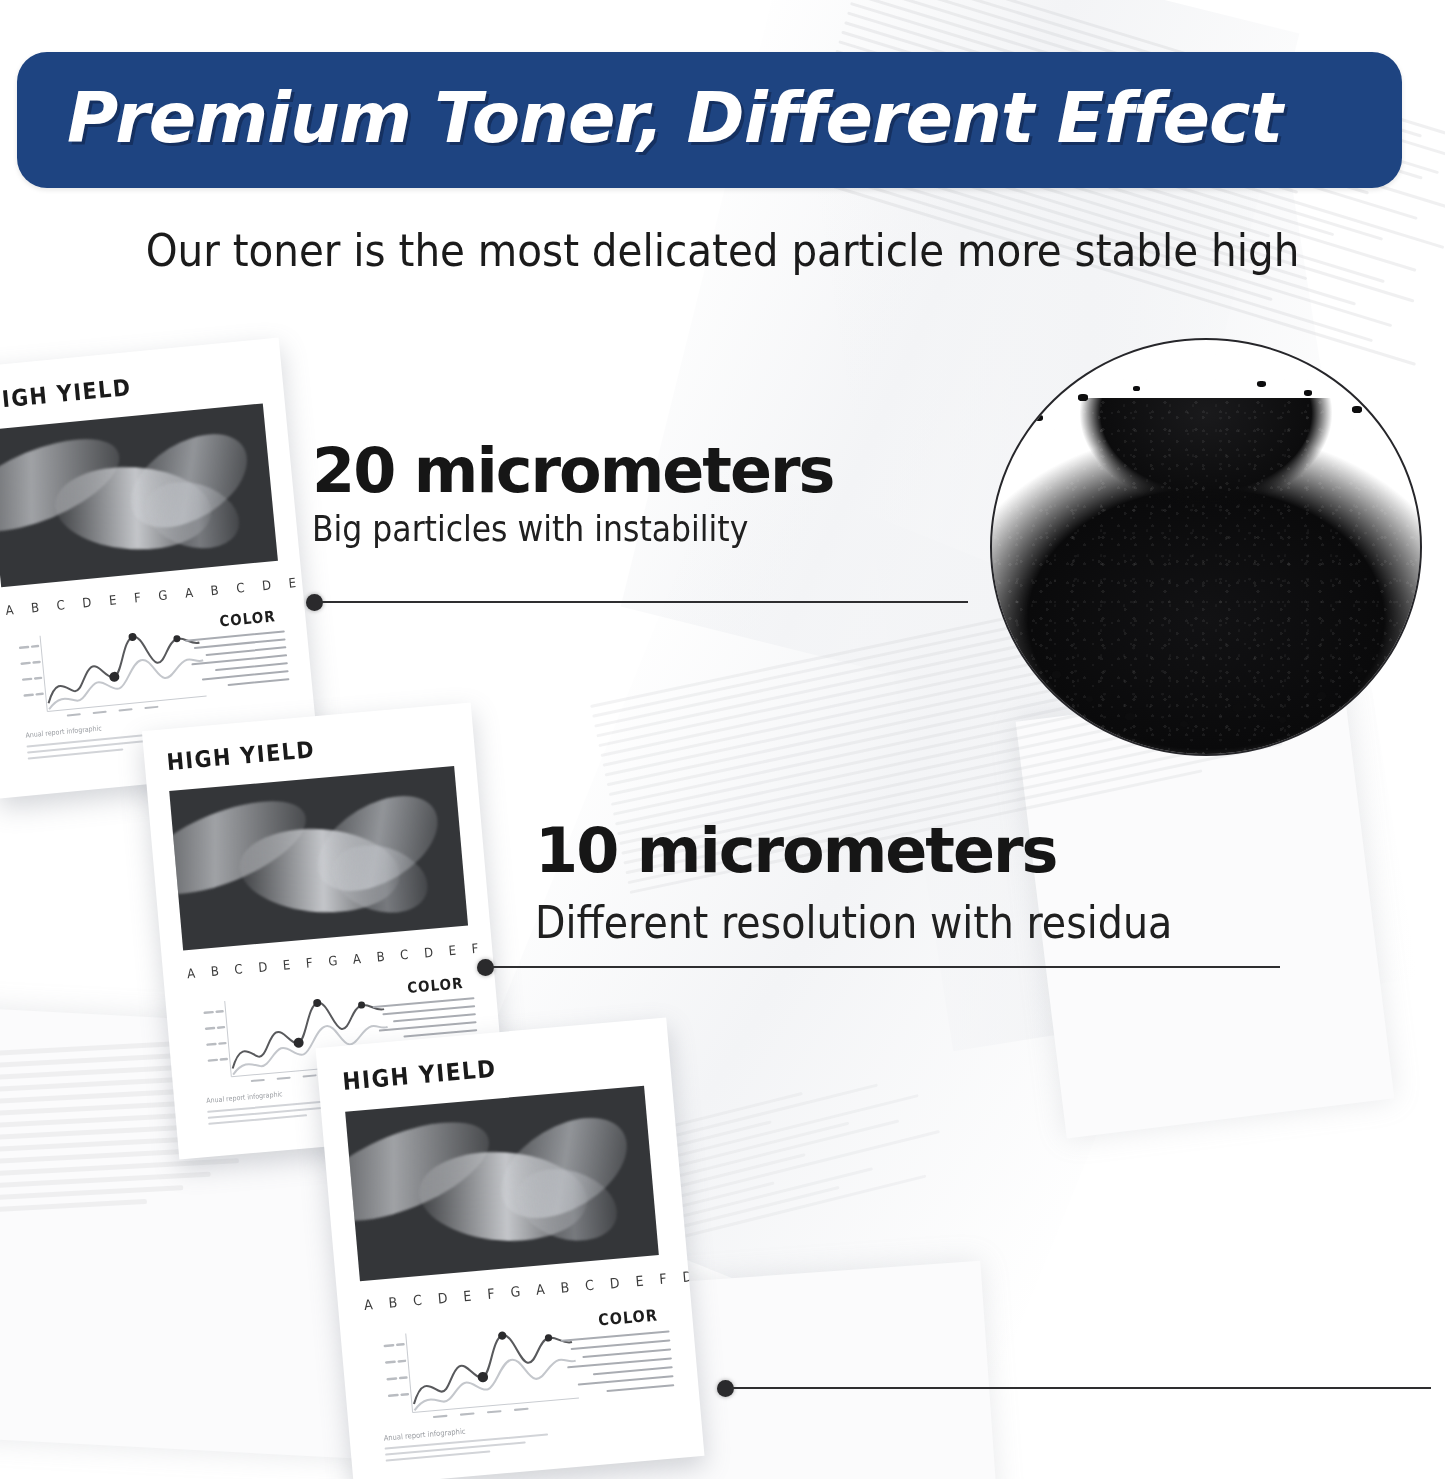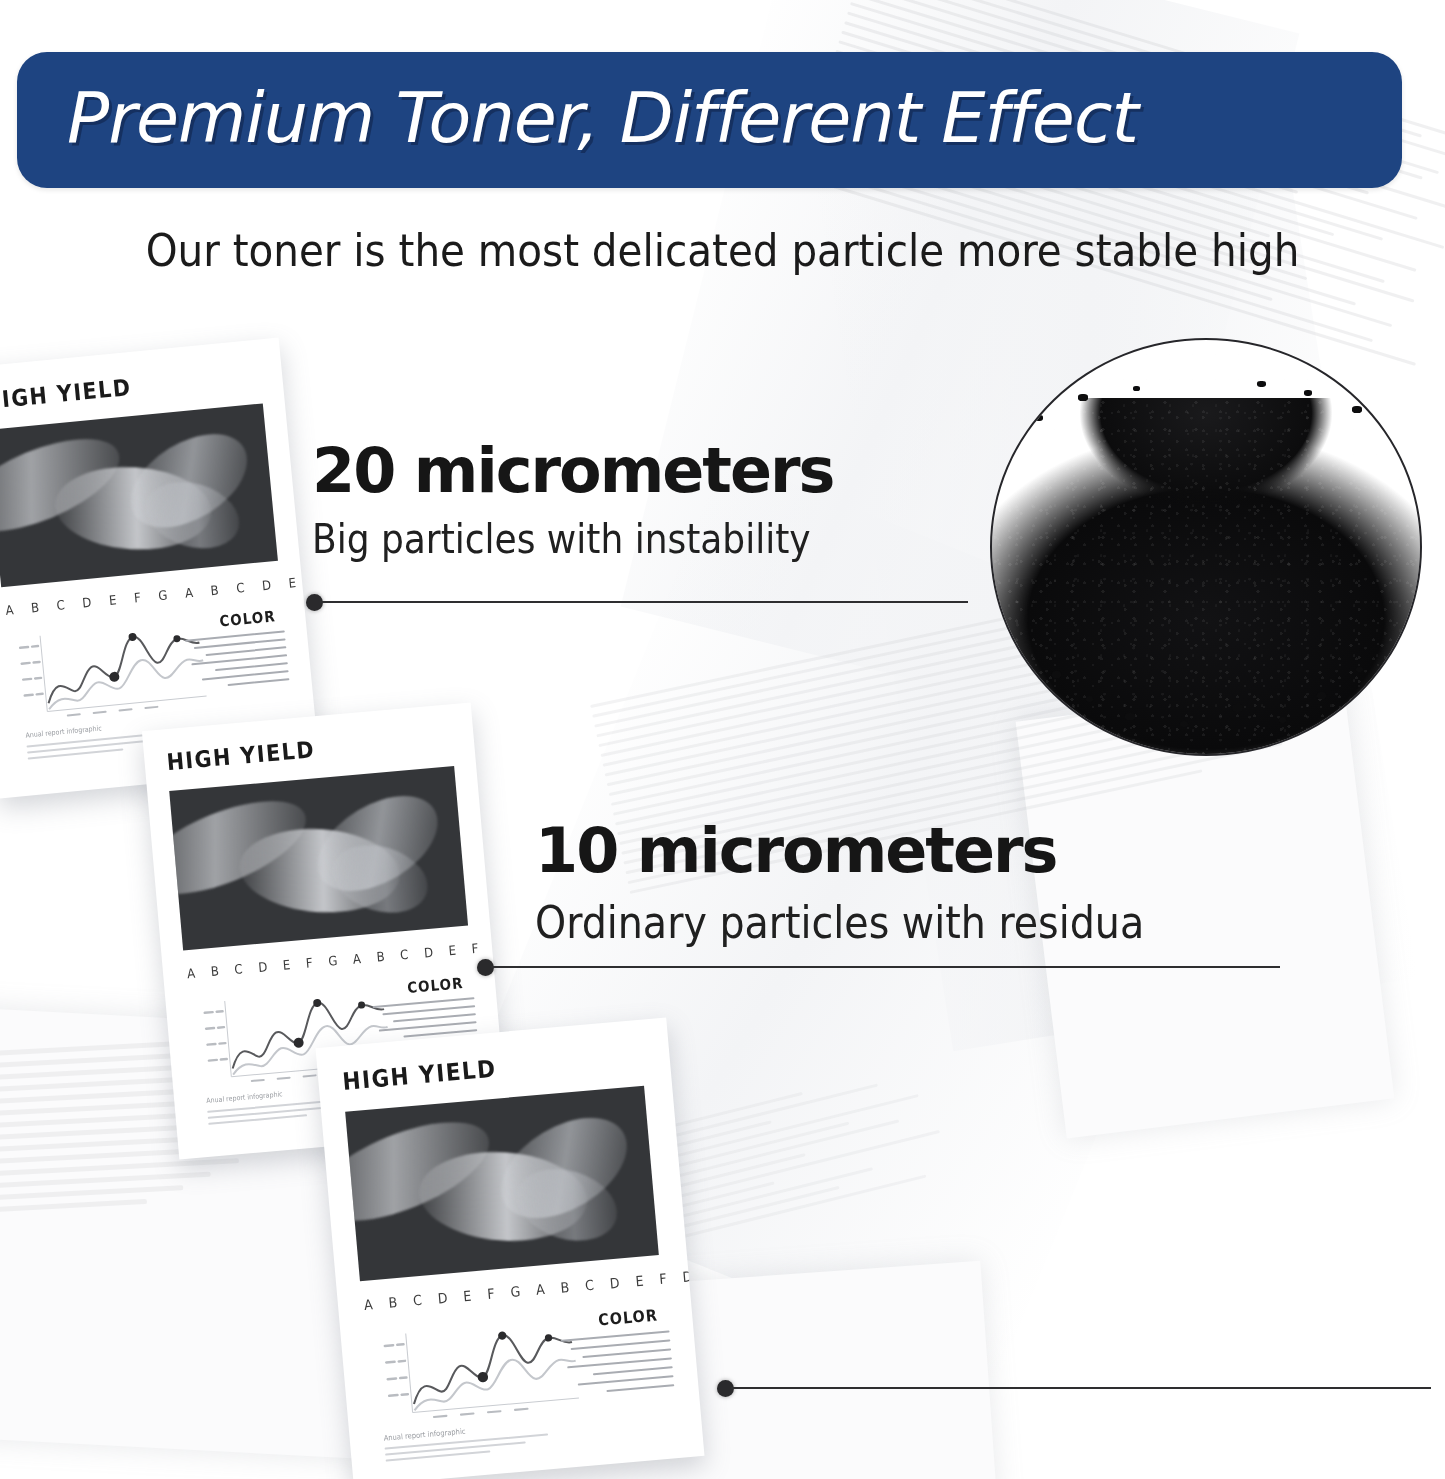--- a/index.html
+++ b/index.html
@@ -44,21 +44,21 @@
     z-index:6;
     box-shadow:0 2px 5px rgba(0,0,0,.10);
   }
   #banner-title {
     position:absolute;
     left:50px; top:50%;
     transform:translateY(-52%);
     color:#ffffff;
     font-family:"DejaVu Sans", sans-serif;
     font-size:70px;
-    font-weight:normal;
+    font-weight:bold;
     font-style:italic;
     letter-spacing:-1px;
     white-space:nowrap;
     text-shadow:3px 3px 0 rgba(10,25,55,.45);
   }
 
   
   #subtitle {
     position:absolute;
     left:0; top:222px;
@@ -495,28 +495,28 @@
   <div class="conn-dot" style="left:477px; top:959px; width:17px; height:17px;"></div>
   <div class="conn-line" style="left:491px; top:966px; width:789px;"></div>
 </div>
 <div class="connector" style="left:0; top:0;">
   <div class="conn-dot" style="left:717px; top:1380px; width:17px; height:17px;"></div>
   <div class="conn-line" style="left:731px; top:1387px; width:700px;"></div>
 </div>
 
 <div class="callout" style="left:312px; top:440px;">
   <div class="callout-title" style="font-size:62px;">20 micrometers</div>
-  <div class="callout-sub" style="margin-top:10px; font-size:40px; line-height:54px;">
+  <div class="callout-sub" style="margin-top:0; font-size:35px; line-height:54px;">
     <span>Big particles with instability</span>
   </div>
 </div>
 
 <div class="callout" style="left:535px; top:820px;">
   <div class="callout-title" style="font-size:62px;">10 micrometers</div>
   <div class="callout-sub" style="margin-top:14px; font-size:44px; line-height:54px;">
-    <span>Ordinary particles with residua</span>
+    <span>Different resolution with residua</span>
   </div>
 </div>
 
 <div class="callout" style="left:762px; top:1163px;">
   <div class="callout-sub" style="margin-top:18px; font-size:44px; line-height:54px;">
   </div>
 </div>
 
 </body></html>

